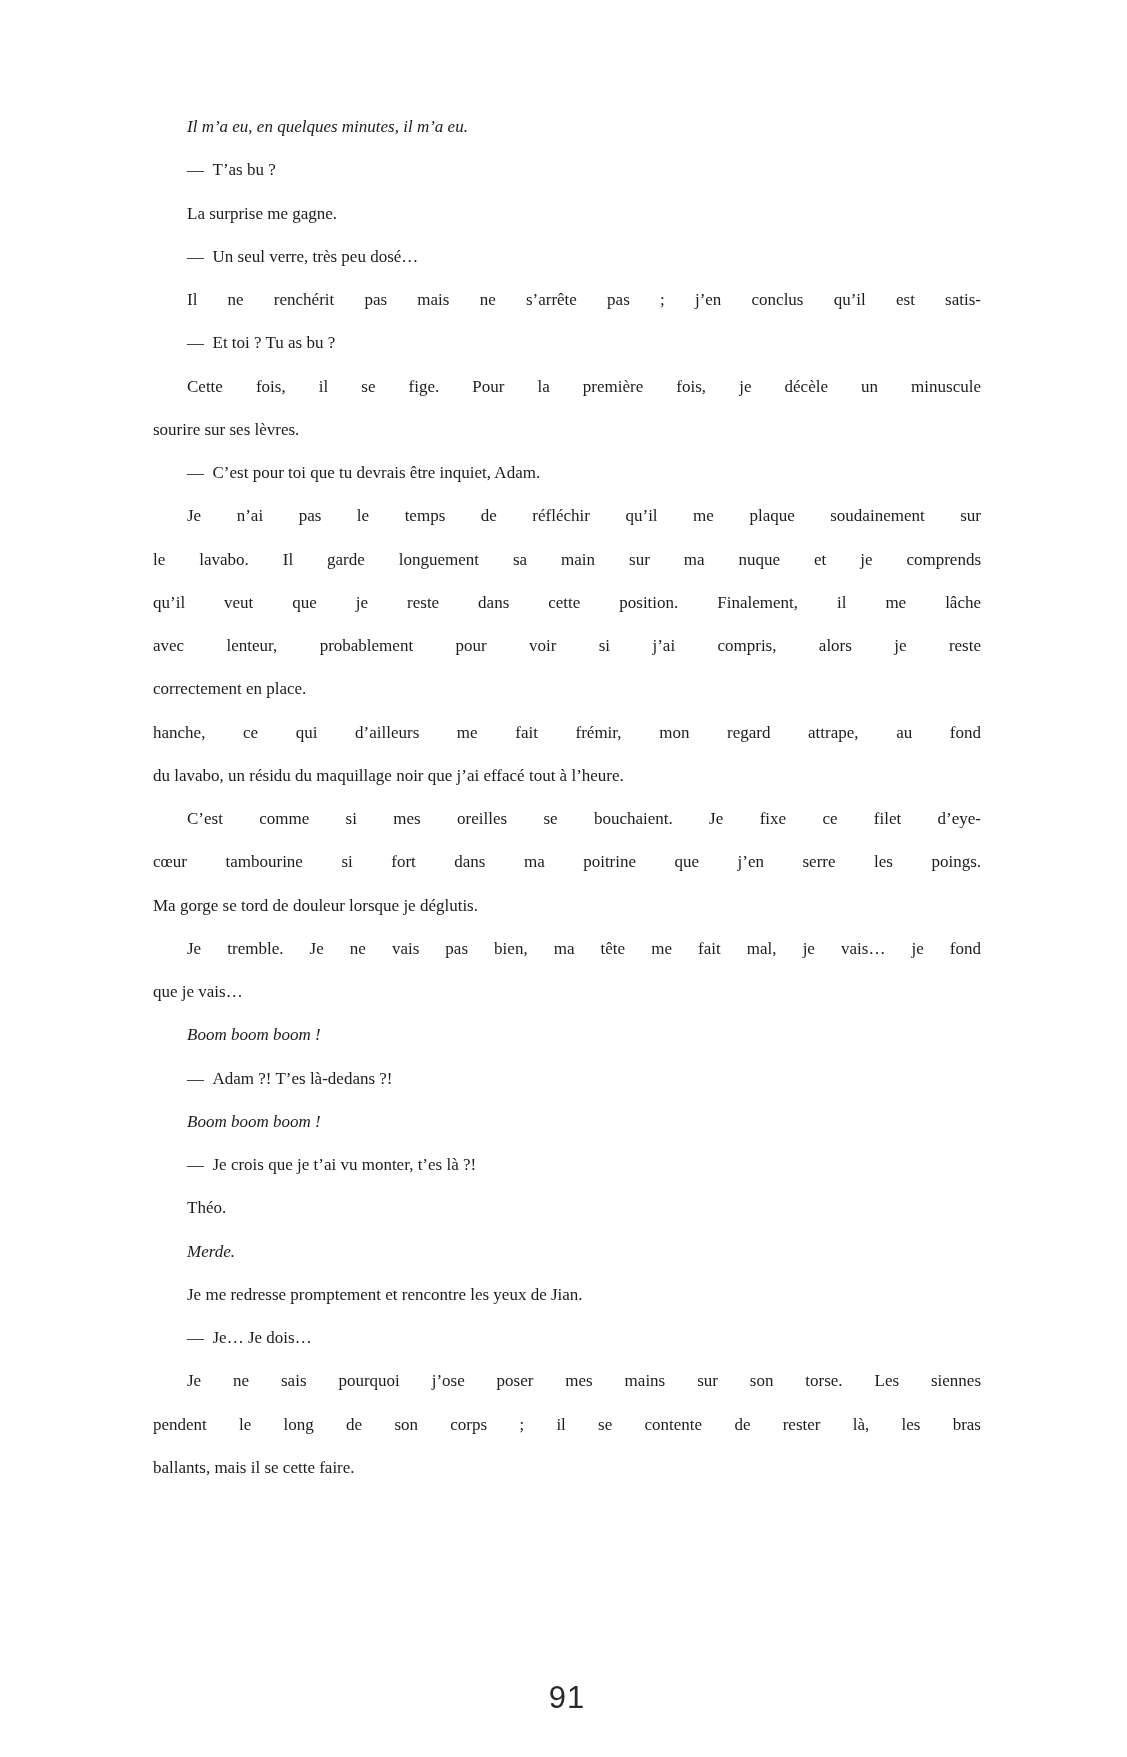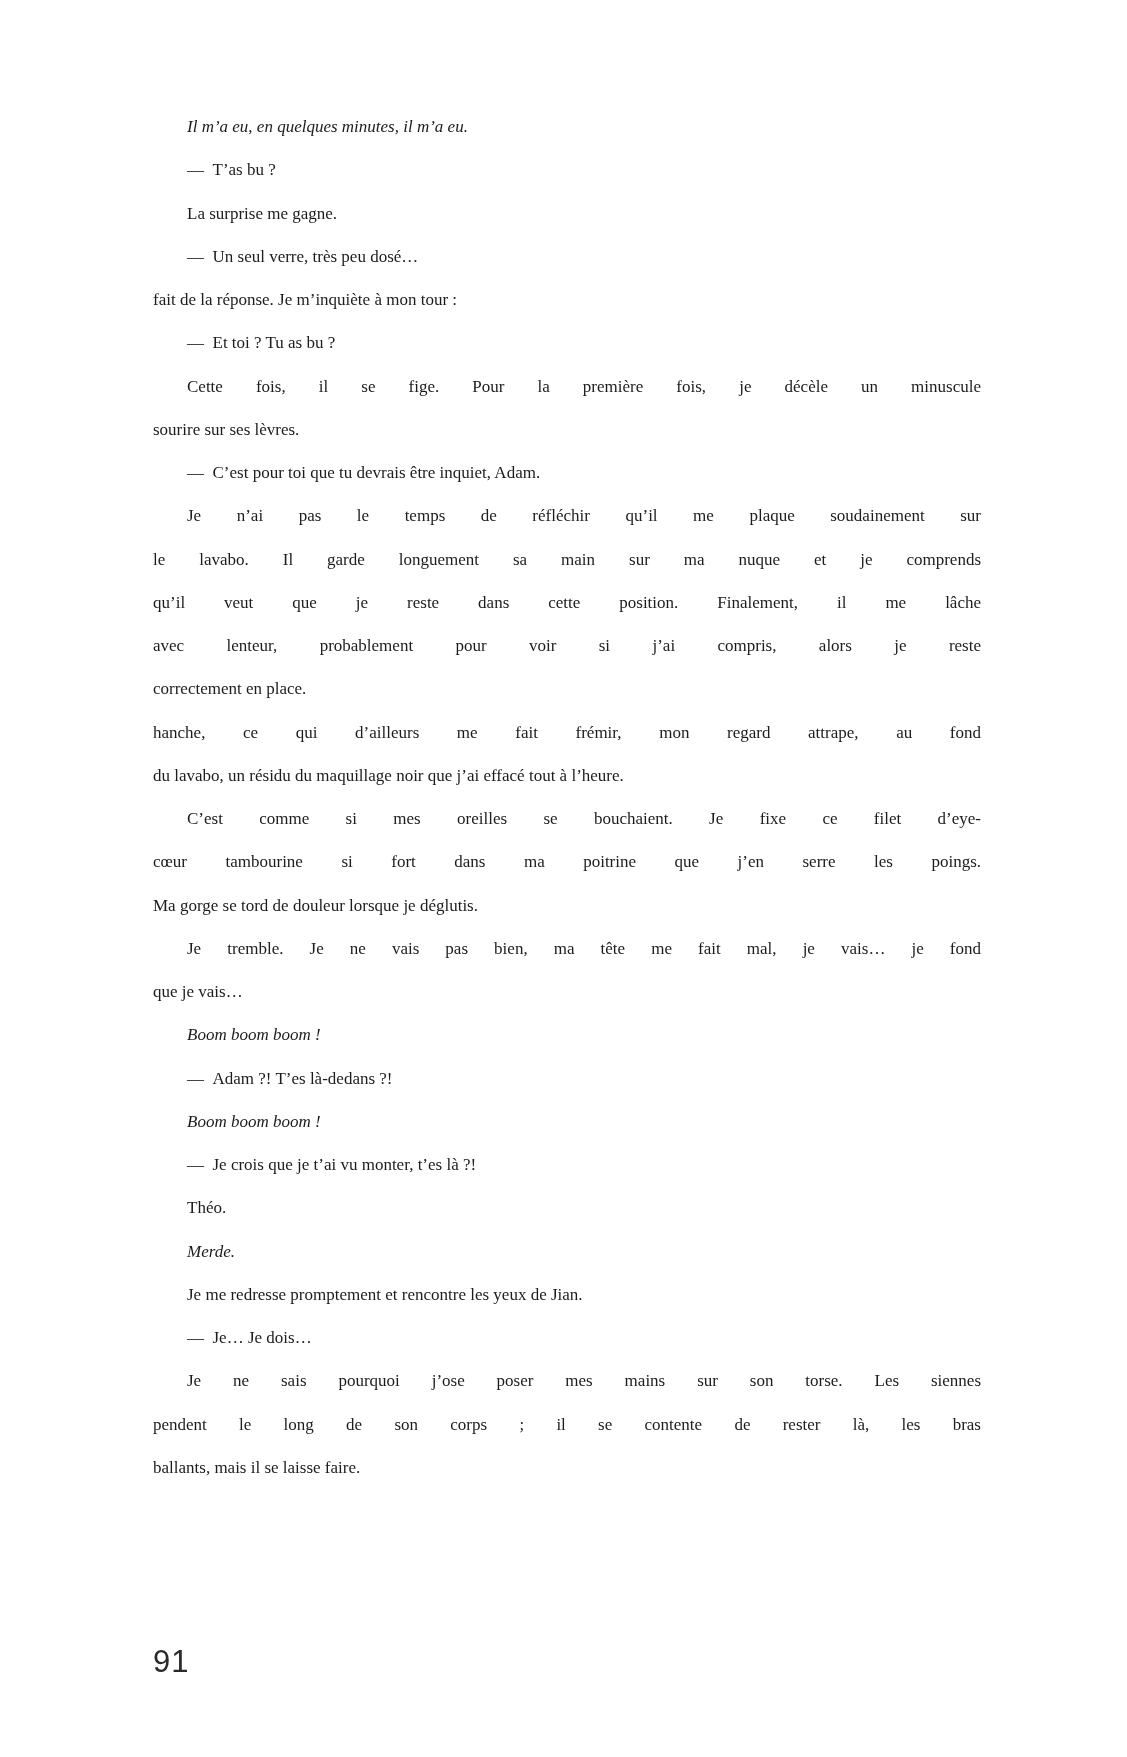--- a/index.html
+++ b/index.html
@@ -39,22 +39,23 @@
   }
   .line.first {
     padding-left: 34px;
   }
   .paragraph.italic .line {
     font-style: italic;
   }
   .page-number {
     position: absolute;
     left: 153px;
-    top: 1644px;
+    top: 1680px;
     width: 828px;
+    text-align: center;
     font-family: "Liberation Sans", "DejaVu Sans", sans-serif;
     font-size: 31px;
     color: #2a2a2a;
     letter-spacing: 1px;
   }
 </style>
 </head>
 <body>
 
 <div class="page">
@@ -65,21 +66,21 @@
       <div class="paragraph">
         <div class="line first last">— T’as bu ?</div>
       </div>
       <div class="paragraph">
         <div class="line first last">La surprise me gagne.</div>
       </div>
       <div class="paragraph">
         <div class="line first last">— Un seul verre, très peu dosé…</div>
       </div>
       <div class="paragraph">
-        <div class="line last">fait de la réponse. Je m’inquiète à mon tour :</div>
+        <div class="line first">Il ne renchérit pas mais ne s’arrête pas ; j’en conclus qu’il est satis-</div>
       </div>
       <div class="paragraph">
         <div class="line first last">— Et toi ? Tu as bu ?</div>
       </div>
       <div class="paragraph">
         <div class="line first">Cette fois, il se fige. Pour la première fois, je décèle un minuscule</div>
         <div class="line last">sourire sur ses lèvres.</div>
       </div>
       <div class="paragraph">
         <div class="line first last">— C’est pour toi que tu devrais être inquiet, Adam.</div>
@@ -124,17 +125,17 @@
       </div>
       <div class="paragraph">
         <div class="line first last">Je me redresse promptement et rencontre les yeux de Jian.</div>
       </div>
       <div class="paragraph">
         <div class="line first last">— Je… Je dois…</div>
       </div>
       <div class="paragraph">
         <div class="line first">Je ne sais pourquoi j’ose poser mes mains sur son torse. Les siennes</div>
         <div class="line">pendent le long de son corps ; il se contente de rester là, les bras</div>
-        <div class="line last">ballants, mais il se laisse faire.</div>
+        <div class="line last">ballants, mais il se cette faire.</div>
       </div>
     </div>
   <div class="page-number">91</div>
 </div>
 
 </body></html>

